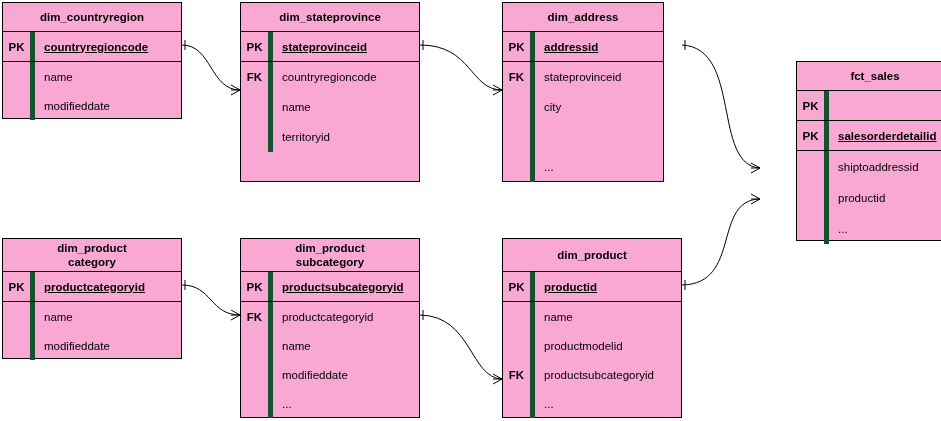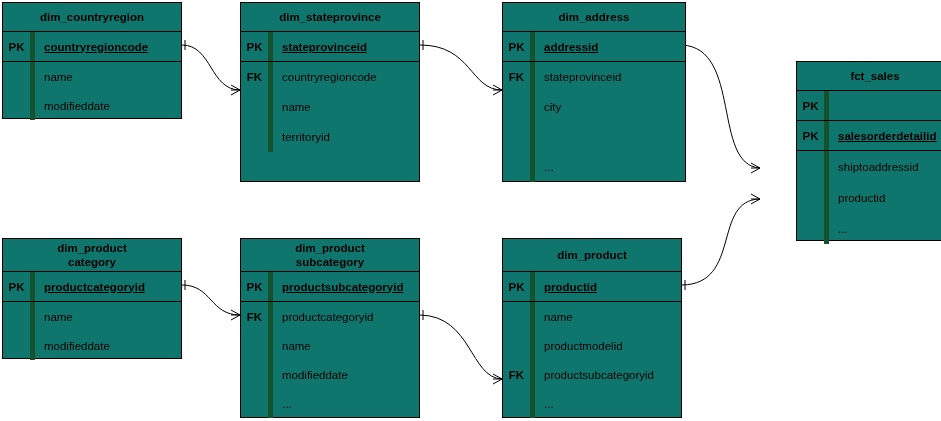--- a/index.html
+++ b/index.html
@@ -22,21 +22,21 @@
     left: 0;
     top: 0;
     width: 941px;
     height: 421px;
     pointer-events: none;
   }
   .entity {
     position: absolute;
     box-sizing: border-box;
     border: 1px solid #000000;
-    background: #0f766e;
+    background: #f9a8d4;
     z-index: 2;
   }
   .entity-title {
     box-sizing: border-box;
     width: 100%;
     border-bottom: 1px solid #000000;
     text-align: center;
     font-weight: bold;
     font-size: 11.5px;
     color: #000000;
@@ -185,21 +185,21 @@
         <div class="attr-row" style="height: 30px;">
           <div class="key-cell blank"></div>
           <div class="name-cell">name</div>
         </div>
         <div class="attr-row" style="height: 30px;">
           <div class="key-cell blank"></div>
           <div class="name-cell">territoryid</div>
         </div>
       </div>
     </div>
-    <div class="entity" style="left: 502px; top: 2px; width: 184px; height: 180px;">
+    <div class="entity" style="left: 502px; top: 2px; width: 162px; height: 180px;">
       <div class="entity-title" style="height: 29px;">dim_address</div>
       <div class="group bordered">
         <div class="attr-row" style="height: 29px;">
           <div class="key-cell">PK</div>
           <div class="name-cell pk">addressid</div>
         </div>
       </div>
       <div class="group">
         <div class="attr-row" style="height: 30px;">
           <div class="key-cell">FK</div>

